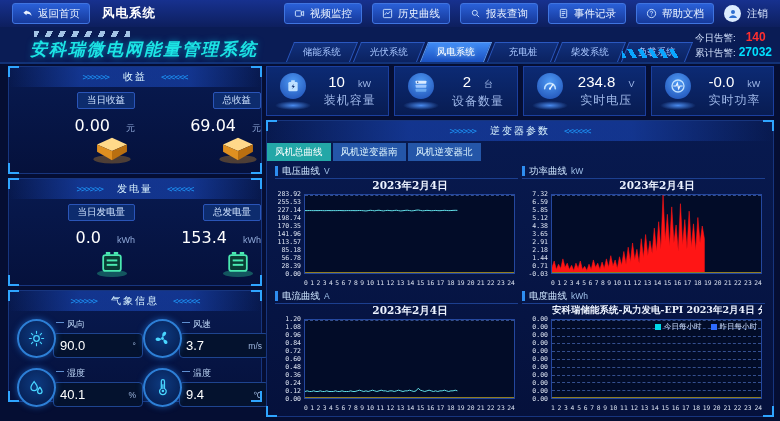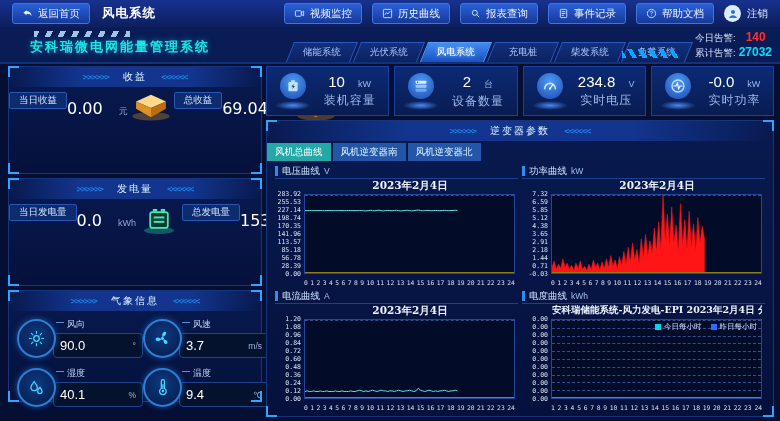--- a/index.html
+++ b/index.html
@@ -19,22 +19,22 @@
   .tb-right{margin-left:auto;display:flex;align-items:center;gap:10px;}
   .logout{display:flex;align-items:center;gap:6px;font-size:10.5px;color:#dce8ff;cursor:pointer;}
   .avatar{width:17px;height:17px;border-radius:50%;background:#dcecff;display:flex;align-items:center;justify-content:center;}
   .avatar svg{width:12px;height:12px;}
 
   
   .subheader{position:absolute;left:0;top:27px;right:0;height:35px;background:#0a1c55;
              border-bottom:2px solid #123277;}
   .brand-stripes{position:absolute;left:34px;top:4px;width:96px;height:6px;
        background:repeating-linear-gradient(115deg,#bfe2ff 0 5px,transparent 5px 12px);opacity:.85;}
-  .brand{position:absolute;left:30px;top:11px;font-family:"DejaVu Serif",serif;
-         font-weight:bold;font-size:13px;color:#1ce4e4;letter-spacing:2px;
+  .brand{position:absolute;left:30px;top:11px;font-family:"DejaVu Serif",serif;font-style:italic;
+         font-weight:bold;font-size:17px;color:#1ce4e4;letter-spacing:2px;
          text-shadow:0 0 6px rgba(0,220,255,.5);}
   .navtabs{position:absolute;left:290px;bottom:0;display:flex;gap:3px;}
   .navtab{width:62px;height:19px;transform:skewX(-22deg);
           background:linear-gradient(180deg,#11307c,#0b2260);border:1px solid #2a58c0;border-bottom:none;
           display:flex;align-items:center;justify-content:center;cursor:pointer;}
   .navtab span{transform:skewX(22deg);font-size:9.5px;color:#a8c6ff;white-space:nowrap;}
   .navtab.active{background:linear-gradient(180deg,#3f8bf5,#1a50c0);border-color:#5f9df5;}
   .navtab.active span{color:#fff;text-shadow:0 0 4px #9fd4ff;}
   .alarm-stripes{position:absolute;right:102px;bottom:4px;width:56px;height:9px;
        background:repeating-linear-gradient(60deg,#0aa6ff 0 4px,transparent 4px 9px);}
@@ -52,21 +52,21 @@
   .corner.br{bottom:-1px;right:-1px;border-bottom:2px solid #2fa5ff;border-right:2px solid #2fa5ff;}
   .panel-head{height:20px;display:flex;align-items:center;justify-content:center;gap:14px;
       background:linear-gradient(90deg,rgba(10,30,90,0),rgba(30,80,205,.5) 28% 72%,rgba(10,30,90,0));
       font-size:10px;color:#dbf4ff;letter-spacing:2px;}
   .deco{color:#1e9bff;font-size:9px;letter-spacing:-1px;font-family:"DejaVu Sans Mono",monospace;opacity:.9;}
 
   .left-col{position:absolute;left:8px;top:66px;width:254px;display:flex;flex-direction:column;gap:4px;}
   .p-rev{height:106px;} .p-gen{height:106px;} .p-wea{height:110px;}
 
   .duo{display:flex;}
-  .dstat{flex:1;display:flex;align-items:flex-start;padding-top:5px;}
+  .dstat{flex:1;display:flex;flex-direction:column;align-items:flex-end;padding-top:5px;}
   .chip{background:#0d2c6e;border:1px solid #2a55b8;border-radius:2px;font-size:9.5px;
         color:#cfe3ff;padding:1px 9px;white-space:nowrap;}
   .val-row{margin-top:7px;display:flex;align-items:baseline;gap:16px;}
   .big{font-size:16px;color:#fff;font-family:"DejaVu Sans",sans-serif;}
   .unit{font-size:9px;color:#8fa8d8;}
   .dicon{margin-top:1px;}
 
   .wgrid{display:grid;grid-template-columns:1fr 1fr;row-gap:9px;padding:7px 8px 0 8px;}
   .wcell{display:flex;align-items:center;}
   .wicon{width:35px;height:35px;border-radius:50%;border:2px solid #2d7fd6;flex:none;

